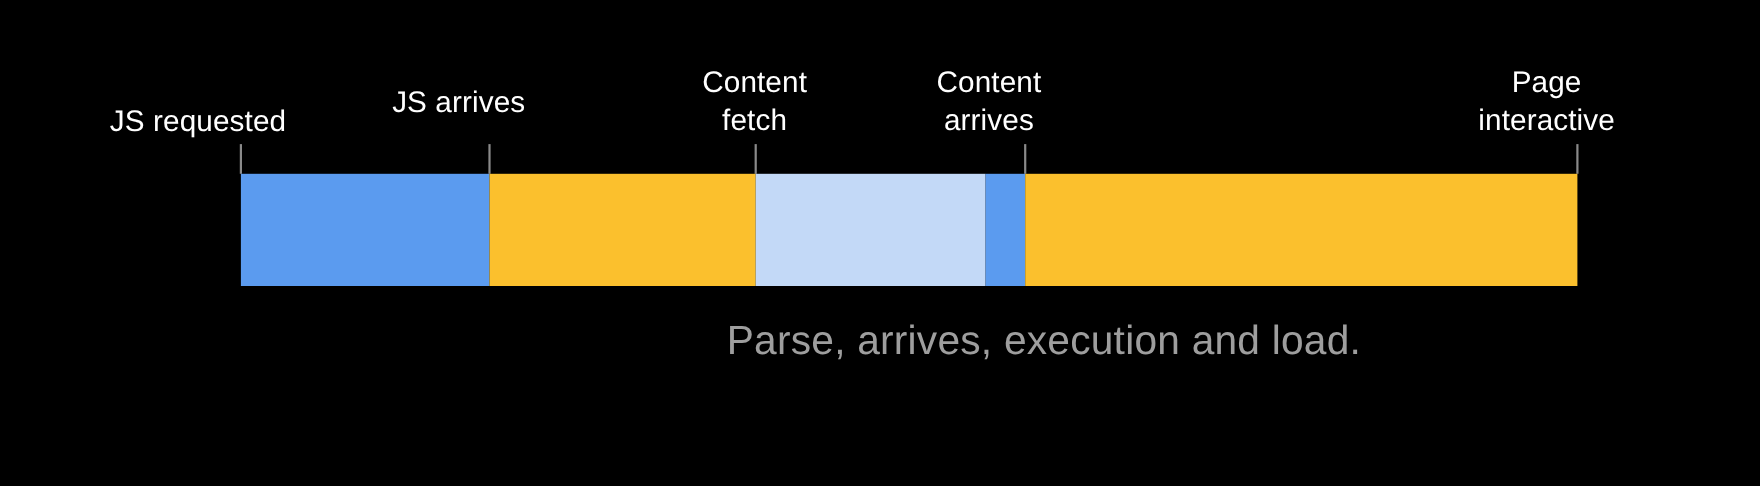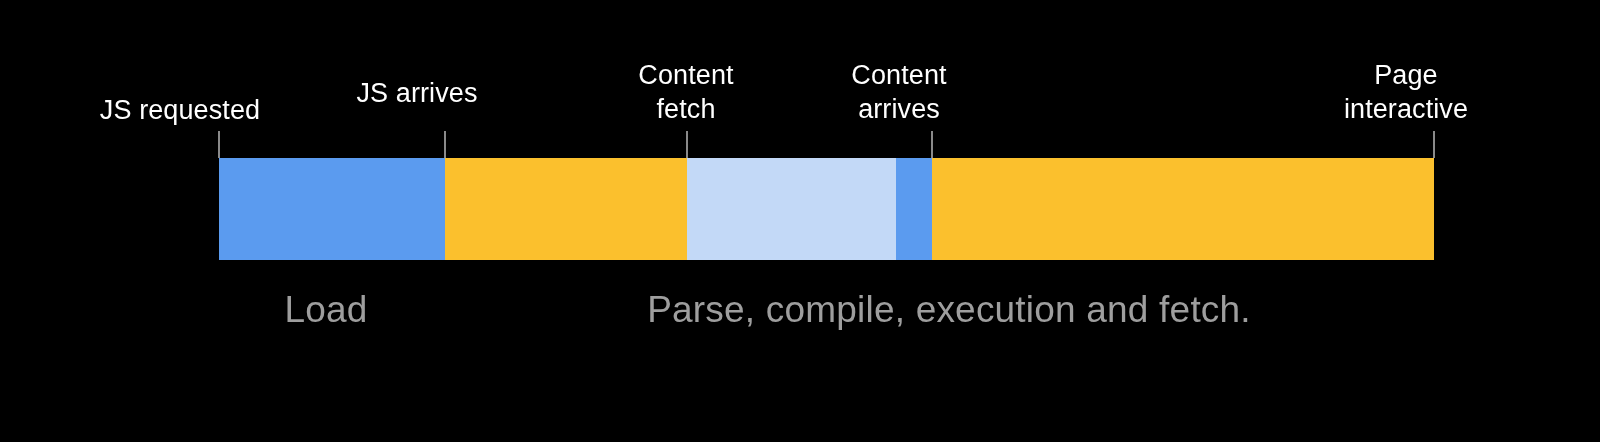--- a/index.html
+++ b/index.html
@@ -90,17 +90,16 @@
   <div class="tick-mark" style="left:1433px;"></div>
 
   <div id="timeline-bar">
     <div class="bar-segment" style="width:226px; background:#5B9BEF;"></div>
     <div class="bar-segment" style="width:242px; background:#FBC02D;"></div>
     <div class="bar-segment" style="width:209px; background:#C3D9F7;"></div>
     <div class="bar-segment" style="width:36px; background:#5B9BEF;"></div>
     <div class="bar-segment" style="width:502px; background:#FBC02D;"></div>
   </div>
 
-  <div class="phase-caption" style="left:126px; top:288px; width:400px;">Load</div>
 
-  <div class="phase-caption" style="left:499px; top:288px; width:900px;">Parse, compile, execution and fetch.</div>
+  <div class="phase-caption" style="left:499px; top:288px; width:900px;">Parse, arrives, execution and load.</div>
 
 </div>
 
 </body></html>

